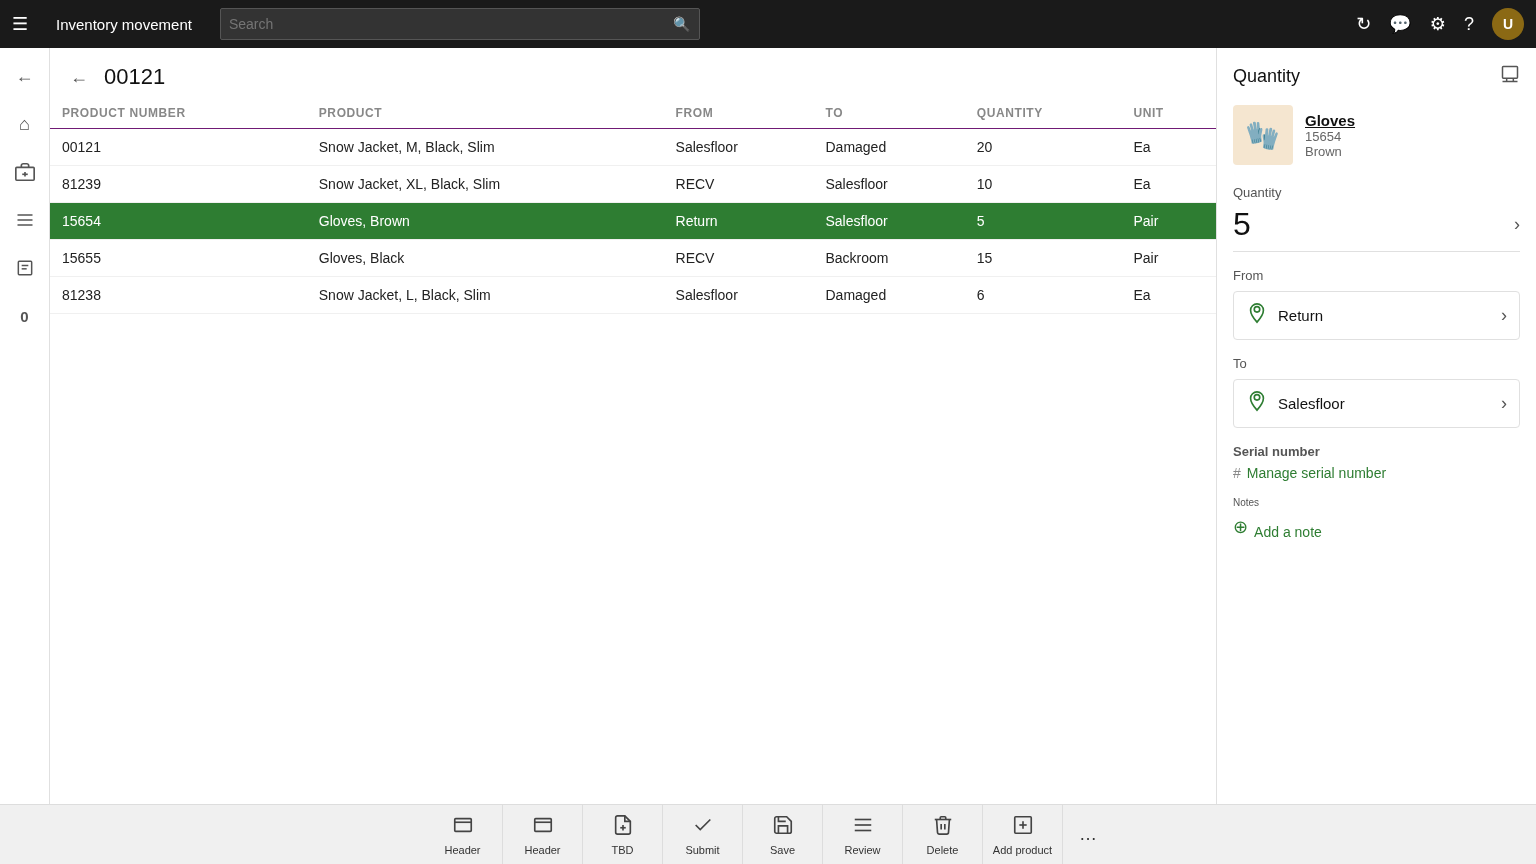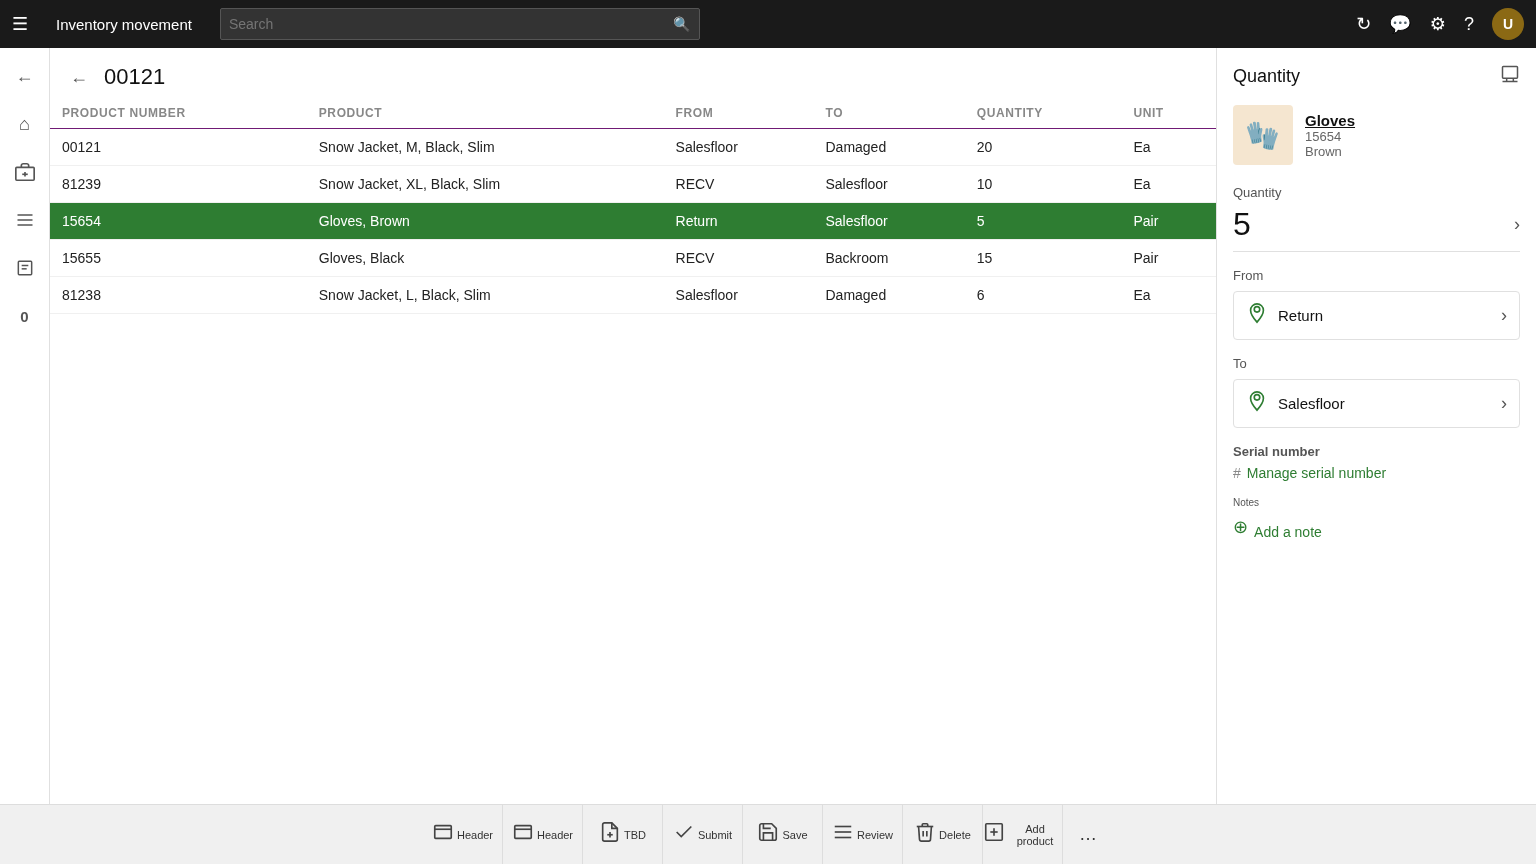--- a/index.html
+++ b/index.html
@@ -187,21 +187,21 @@
     .bottom-toolbar {
       height: 60px;
       background: #f0f0f0;
       border-top: 1px solid #ddd;
       display: flex;
       align-items: center;
       justify-content: center;
       gap: 0;
     }
     .toolbar-btn {
-      display: flex; flex-direction: row; align-items: center; justify-content: center;
+      display: flex; flex-direction: column; align-items: center; justify-content: center;
       width: 80px; height: 60px; cursor: pointer;
       border: none; background: transparent;
       color: #333; font-size: 11px; gap: 3px;
       border-right: 1px solid #ddd;
     }
     .toolbar-btn:last-child { border-right: none; }
     .toolbar-icon { font-size: 20px; color: #444; }
     .toolbar-more {
       display: flex; flex-direction: column; align-items: center; justify-content: center;
       width: 50px; height: 60px; cursor: pointer;

